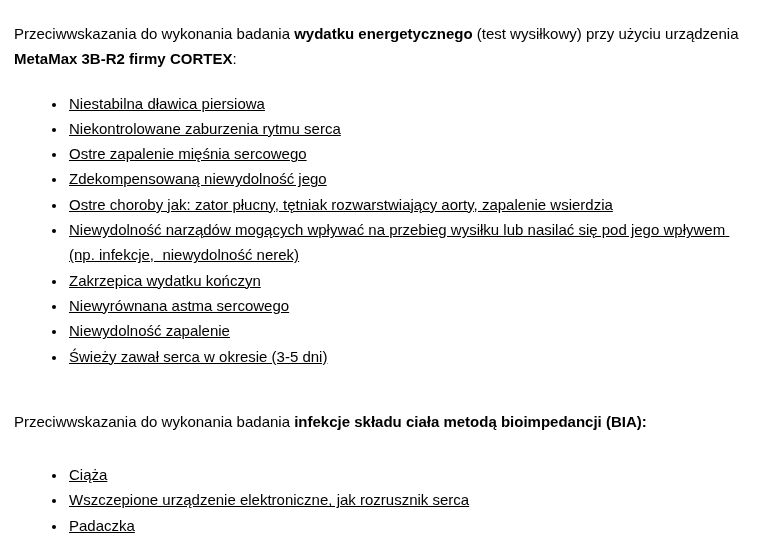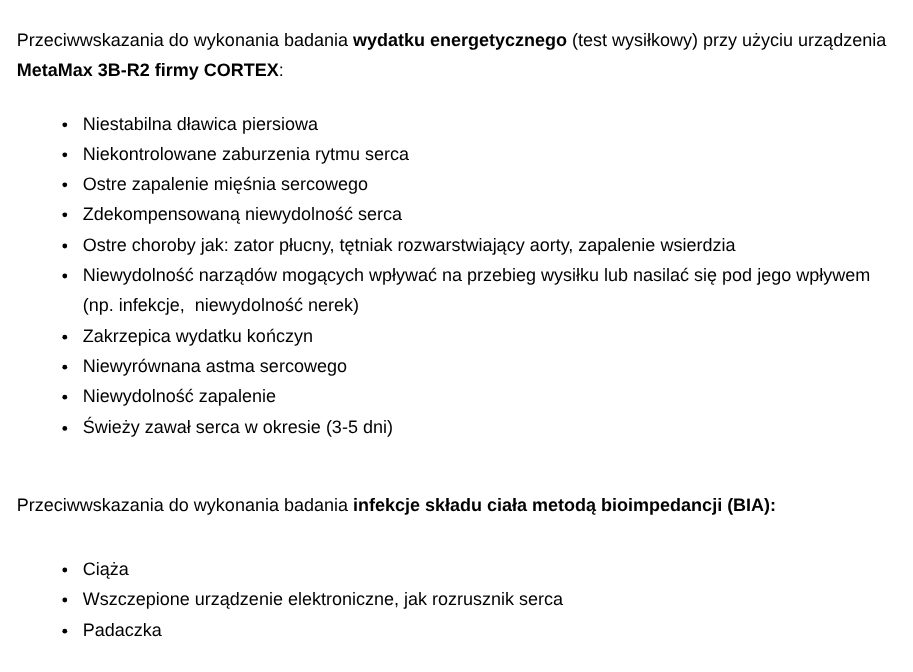--- a/index.html
+++ b/index.html
@@ -38,38 +38,39 @@
     padding: 0 0 0 53px;
     list-style: disc outside;
   }
   .section + .section ul.bullet-list {
     margin-top: 28px;
   }
   ul.bullet-list li {
     margin: 0;
     padding-left: 2px;
     white-space: pre-wrap;
+    text-decoration: underline;
   }
   ul.bullet-list li::marker {
     color: #000000;
     font-size: 13px;
   }
 </style>
 </head>
 <body>
 
 <div class="page">
   <div id="sections">
       <div class="section">
         <p class="para"><span class="run">Przeciwwskazania do wykonania badania </span><span class="run-bold">wydatku energetycznego</span><span class="run"> (test wysiłkowy) przy użyciu urządzenia </span><span class="run-bold">MetaMax 3B-R2 firmy CORTEX</span><span class="run">:</span></p>
         <ul class="bullet-list">
           <li>Niestabilna dławica piersiowa</li>
           <li>Niekontrolowane zaburzenia rytmu serca</li>
           <li>Ostre zapalenie mięśnia sercowego</li>
-          <li>Zdekompensowaną niewydolność serca</li>
+          <li>Zdekompensowaną niewydolność jego</li>
           <li>Ostre choroby jak: zator płucny, tętniak rozwarstwiający aorty, zapalenie wsierdzia</li>
           <li>Niewydolność narządów mogących wpływać na przebieg wysiłku lub nasilać się pod jego wpływem (np. infekcje,  niewydolność nerek)</li>
           <li>Zakrzepica wydatku kończyn</li>
           <li>Niewyrównana astma sercowego</li>
           <li>Niewydolność zapalenie</li>
           <li>Świeży zawał serca w okresie (3-5 dni)</li>
         </ul>
       </div>
       <div class="section">
         <p class="para"><span class="run">Przeciwwskazania do wykonania badania </span><span class="run-bold">infekcje składu ciała metodą bioimpedancji (BIA):</span></p>

